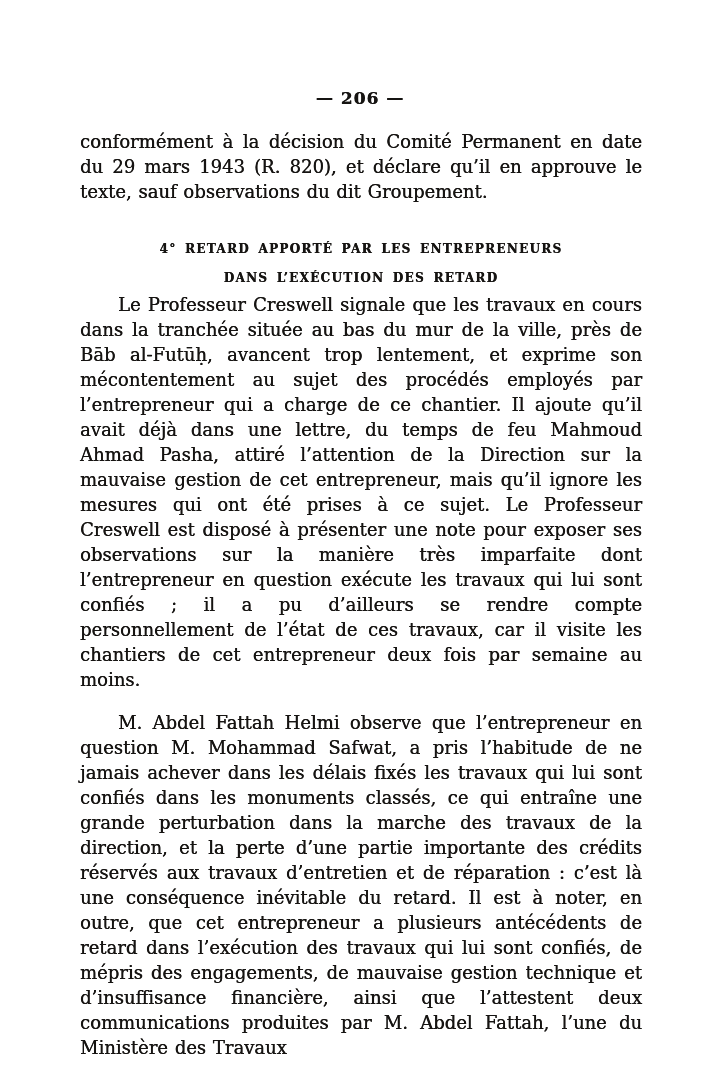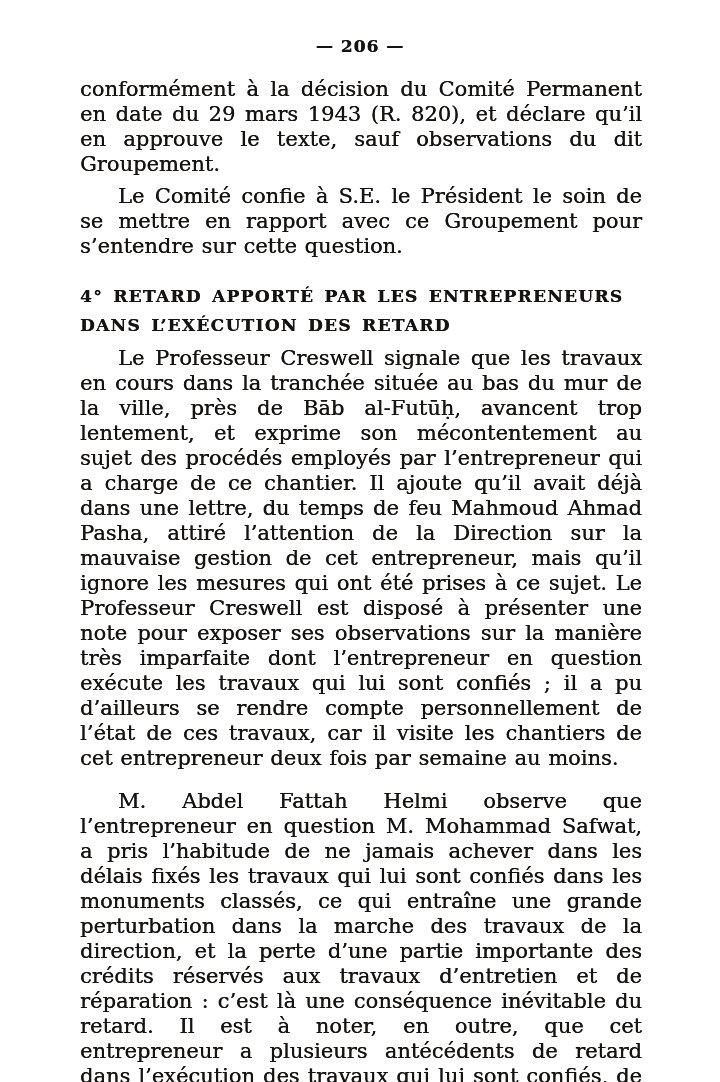--- a/index.html
+++ b/index.html
@@ -12,69 +12,68 @@
       width: 720px;
       height: 1082px;
       margin: 0 auto;
       background: #ffffff;
       overflow: hidden;
       color: #161412;
       font-family: "DejaVu Serif", "Liberation Serif", serif;
       text-shadow: 0.3px 0 0 currentColor; 
     }
     .pagenum {
-      padding-top: 36px;
+      padding-top: 88px;
       text-align: center;
       font-size: 17px;
       font-weight: bold;
       letter-spacing: 1px;
     }
     .content {
       margin: 0 78px 0 80px; 
     }
     p.para {
       margin: 0;
-      font-size: 21px;
+      font-size: 18px;
       line-height: 25px;
       text-align: justify;
       text-indent: 38px;
       hyphens: auto;
       -webkit-hyphens: auto;
       word-spacing: 1px;
     }
     p.para.continuation {
       text-indent: 0;
       margin-top: 21px;
     }
     p.p2 { margin-top: 7px; }
     .heading {
-      margin-top: 27px;
-      text-align: left;
-      font-size: 17px;
+      margin-top: 35px;
+      text-align: center;
+      font-size: 12px;
       font-weight: bold;
       letter-spacing: 1.3px;
       word-spacing: 3px;
       line-height: 20px;
     }
     .heading .h2 { margin-top: 9px; }
-    p.p3 { margin-top: 11px; }
+    p.p3 { margin-top: 4px; }
     p.p4 { margin-top: 18px; }
   </style>
 </head>
 <body>
 
 <div class="sheet">
 
   <div class="pagenum">— 206 —</div>
 
   <div class="content">
 
     <p class="para continuation">conformément à la décision du Comité Permanent en date du 29 mars 1943 (R. 820), et déclare qu’il en approuve le texte, sauf observations du dit Groupement.</p>
 
-    <p class="para p2">Le Comité confie à S.E. le Président le soin de se mettre en rapport avec ce Groupement pour s’entendre sur cette question.</p>
 
     <div class="heading">
       <div class="h1">4° RETARD APPORTÉ PAR LES ENTREPRENEURS</div>
       <div class="h2">DANS L’EXÉCUTION DES RETARD</div>
     </div>
 
     <p class="para p3">Le Professeur Creswell signale que les travaux en cours dans la tranchée située au bas du mur de la ville, près de Bāb al-Futūḥ, avancent trop lentement, et exprime son mécontentement au sujet des procédés employés par l’entrepreneur qui a charge de ce chantier. Il ajoute qu’il avait déjà dans une lettre, du temps de feu Mahmoud Ahmad Pasha, attiré l’attention de la Direction sur la mauvaise gestion de cet entrepreneur, mais qu’il ignore les mesures qui ont été prises à ce sujet. Le Professeur Creswell est disposé à présenter une note pour exposer ses observations sur la manière très imparfaite dont l’entrepreneur en question exécute les travaux qui lui sont confiés ; il a pu d’ailleurs se rendre compte personnellement de l’état de ces travaux, car il visite les chantiers de cet entrepreneur deux fois par semaine au moins.</p>
 
     <p class="para p4">M. Abdel Fattah Helmi observe que l’entrepreneur en question M. Mohammad Safwat, a pris l’habitude de ne jamais achever dans les délais fixés les travaux qui lui sont confiés dans les monuments classés, ce qui entraîne une grande perturbation dans la marche des travaux de la direction, et la perte d’une partie importante des crédits réservés aux travaux d’entretien et de réparation : c’est là une conséquence inévitable du retard. Il est à noter, en outre, que cet entrepreneur a plusieurs antécédents de retard dans l’exécution des travaux qui lui sont confiés, de mépris des engagements, de mauvaise gestion technique et d’insuffisance financière, ainsi que l’attestent deux communications produites par M. Abdel Fattah, l’une du Ministère des Travaux</p>
 

